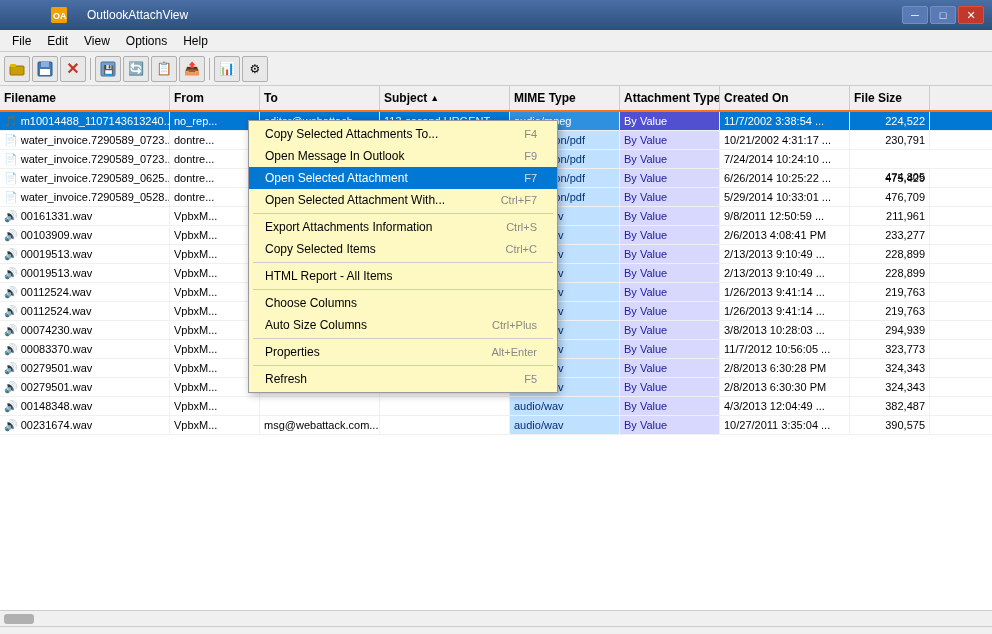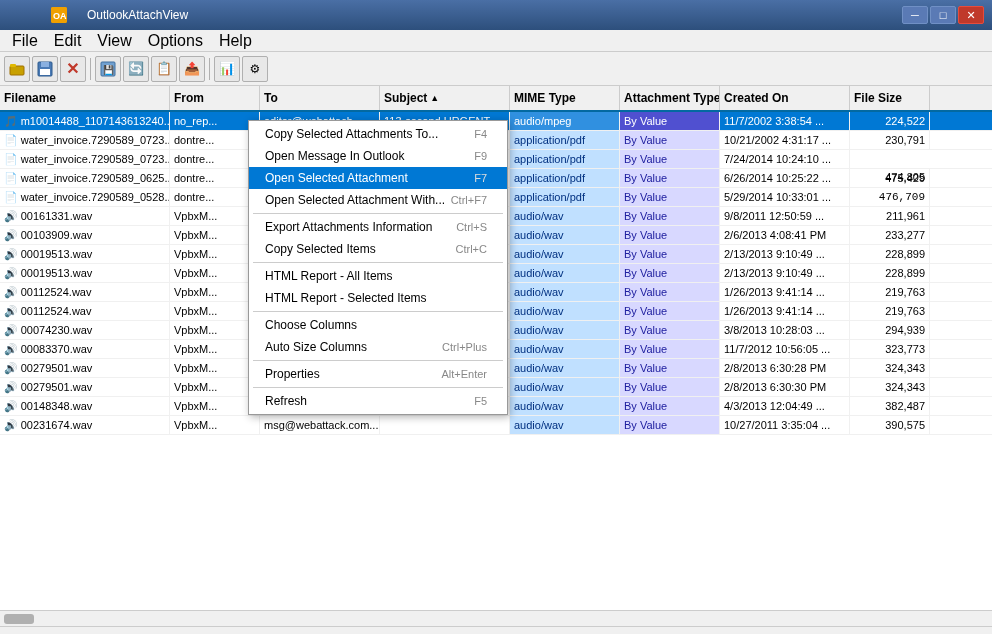--- a/index.html
+++ b/index.html
@@ -34,21 +34,21 @@
       align-items: center;
       border-bottom: 1px solid #ccc;
       padding: 0 4px;
     }
     .menu-item {
       padding: 2px 8px;
       cursor: pointer;
       height: 100%;
       display: flex;
       align-items: center;
-      font-size: 16px;
+      font-size: 12px;
     }
 
     
     #toolbar {
       background: #f0f0f0;
       height: 34px;
       display: flex;
       align-items: center;
       padding: 2px 4px;
       gap: 2px;
@@ -61,21 +61,21 @@
     }
     .toolbar-sep { width: 1px; height: 22px; background: #b0b0b0; margin: 0 2px; }
 
     
     #main { display: flex; flex-direction: column; height: calc(634px - 30px - 22px - 34px - 24px); background: white; }
 
     
     #table-header {
       display: flex;
       background: #f0f0f0;
-      border-bottom: 2px solid #0369a1;
+      border-bottom: 2px solid #f97316;
       height: 26px;
       align-items: center;
       font-size: 12px;
       font-weight: bold;
       user-select: none;
     }
     .col-header {
       padding: 0 4px;
       height: 100%;
       display: flex;
@@ -139,22 +139,22 @@
       padding: 0 8px;
       font-size: 11px;
     }
     #status-link { color: #0078d4; text-decoration: underline; cursor: pointer; }
 
     
     #context-menu {
       position: absolute;
       top: 120px;
       left: 248px;
-      width: 260px;
-      background: #ffffff;
+      width: 310px;
+      background: #fef9c3;
       border: 1px solid #999;
       box-shadow: 2px 2px 8px rgba(0,0,0,0.3);
       z-index: 1000;
       padding: 2px 0;
     }
     .ctx-item {
       padding: 4px 20px 4px 16px;
       cursor: pointer;
       display: flex;
       justify-content: space-between;
@@ -313,21 +313,21 @@
     <div class="col-cell col-filename">
       <span class="file-icon">📄</span>
       <span>water_invoice.7290589_0528...</span>
     </div>
     <div class="col-cell col-from">dontre...</div>
     <div class="col-cell col-to"></div>
     <div class="col-cell col-subject"></div>
     <div class="col-cell col-mime" style="background:#c0e0ff;color:#003080;">application/pdf</div>
     <div class="col-cell col-attach" style="background:#d8d8ff;color:#2020a0;">By Value</div>
     <div class="col-cell col-created">5/29/2014 10:33:01 ...</div>
-    <div class="col-cell col-size" style="justify-content:flex-end;font-family:Liberation Mono, monospace;">476,709</div>
+    <div class="col-cell col-size" style="justify-content:flex-end;">476,709</div>
   </div>
       <div class="table-row">
     <div class="col-cell col-filename">
       <span class="file-icon">🔊</span>
       <span>00161331.wav</span>
     </div>
     <div class="col-cell col-from">VpbxM...</div>
     <div class="col-cell col-to"></div>
     <div class="col-cell col-subject"></div>
     <div class="col-cell col-mime" style="background:#c0e0ff;color:#003080;">audio/wav</div>
@@ -518,24 +518,20 @@
   </div>
     <div class="ctx-item">
     <span>Copy Selected Items</span>
     <span class="ctx-shortcut">Ctrl+C</span>
   </div>
     <div class="ctx-sep"></div>
     <div class="ctx-item">
     <span>HTML Report - All Items</span>
 
   </div>
-    <div class="ctx-item">
-    <span>HTML Report - Selected Items</span>
-
-  </div>
     <div class="ctx-sep"></div>
     <div class="ctx-item">
     <span>Choose Columns</span>
 
   </div>
     <div class="ctx-item">
     <span>Auto Size Columns</span>
     <span class="ctx-shortcut">Ctrl+Plus</span>
   </div>
     <div class="ctx-sep"></div>

